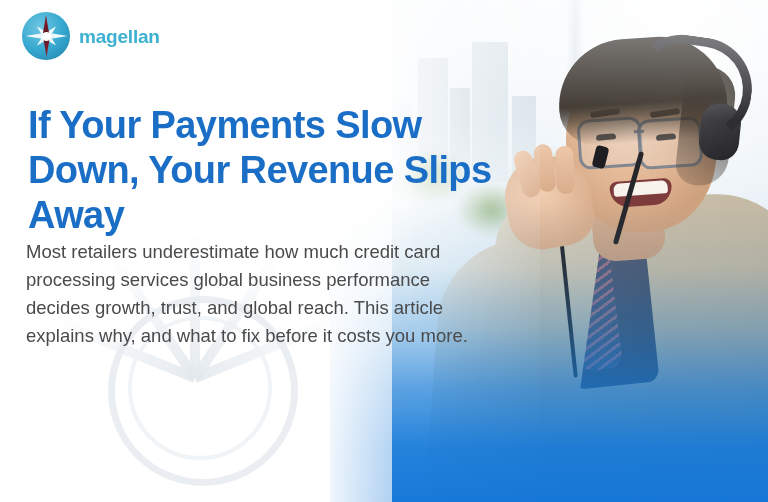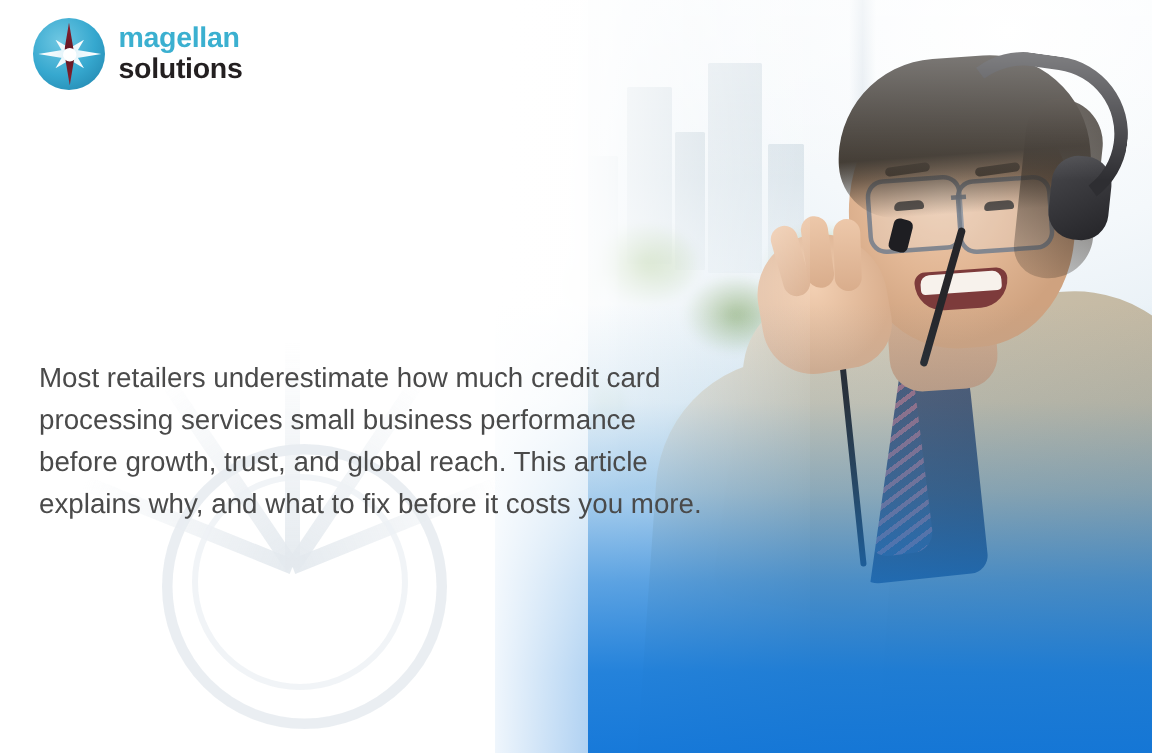--- a/index.html
+++ b/index.html
@@ -389,21 +389,21 @@
     background: linear-gradient(180deg, #8d2230, #5d1521);
   }
   .compass-hub {
     position: absolute;
     left: 50%; top: 50%;
     width: 9px; height: 9px;
     margin: -4.5px 0 0 -4.5px;
     background: #ffffff;
     border-radius: 50%;
   }
-  .logo-words { display: flex; flex-direction: column; line-height: 1; }
+  .logo-words { display: flex; flex-direction: row; line-height: 1; }
   .logo-magellan {
     font-size: 19px;
     font-weight: 700;
     color: #3bb0d0;
     letter-spacing: -.2px;
   }
   .logo-solutions {
     font-size: 19px;
     font-weight: 700;
     color: #231f20;
@@ -529,20 +529,20 @@
         <div class="pt se"></div>
         <div class="pt n dark"></div>
         <div class="pt s dark"></div>
         <div class="pt e"></div>
         <div class="pt w"></div>
       </div>
       <div class="compass-hub"></div>
     </div>
     <div class="logo-words">
       <span class="logo-magellan">magellan</span>
-      <span class="logo-solutions">solutions</span>
     </div>
   </div>
 
-  <p class="subcopy">Most retailers underestimate how much credit card processing services small business performance before growth, trust, and global reach. This article explains why, and what to fix before it costs you more.</p>
+  <h1 class="headline">If Your Payments Slow Down, Your Revenue Slips Away</h1>
+  <p class="subcopy">Most retailers underestimate how much credit card processing services global business performance decides growth, trust, and global reach. This article explains why, and what to fix before it costs you more.</p>
 
 
 </div>
 
 </body></html>

